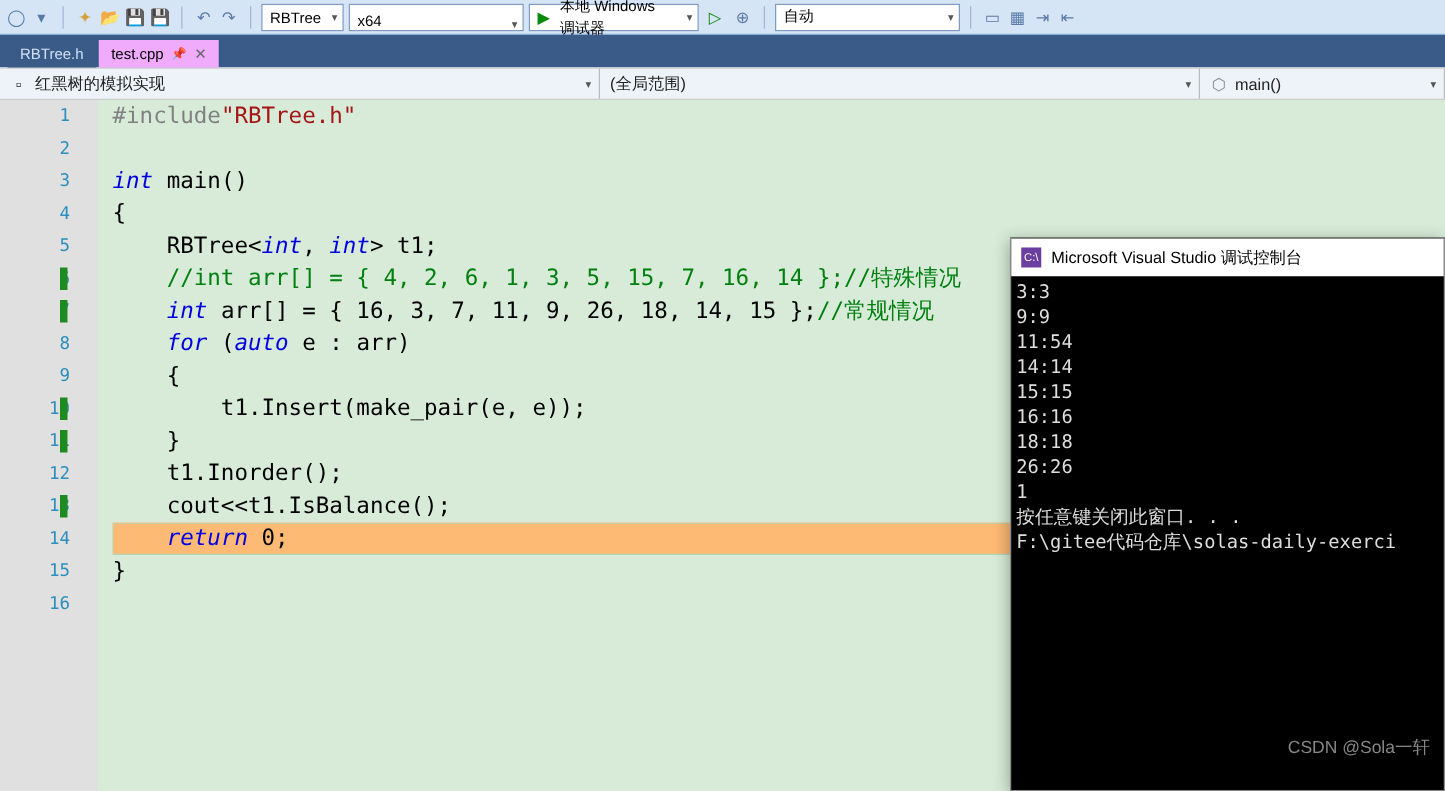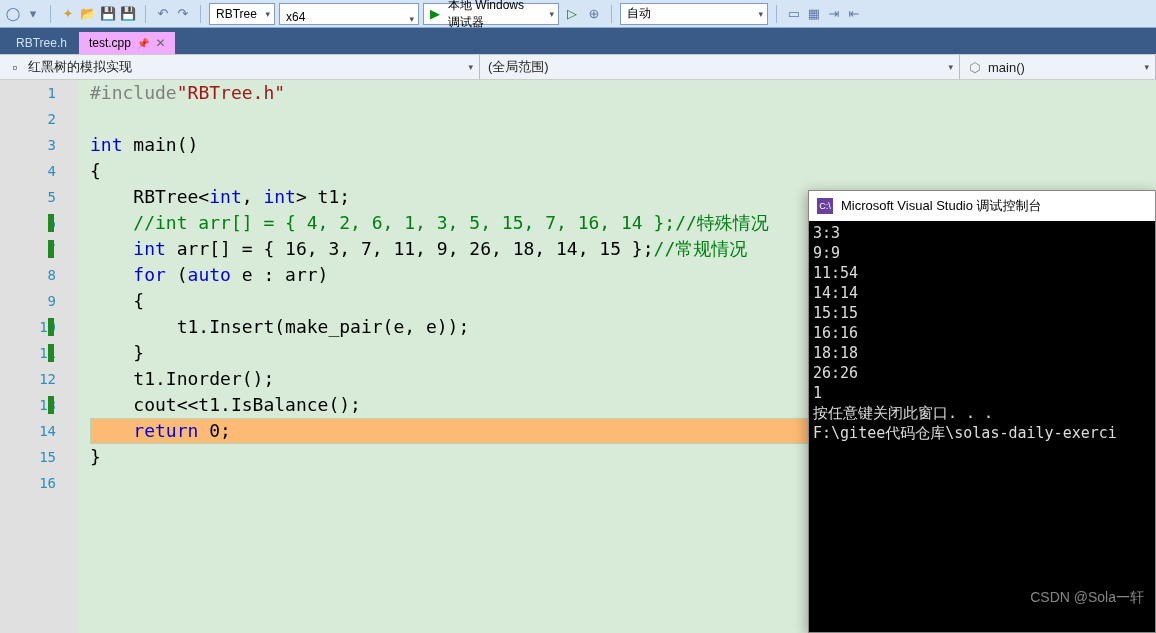--- a/index.html
+++ b/index.html
@@ -167,21 +167,21 @@
     }
     .code-line {
       height: 26px;
       line-height: 26px;
       white-space: pre;
     }
     .code-line.current {
       background: #fdba74;
       box-shadow: inset 0 0 0 1px #b5d5b5;
     }
-    .kw { color: #0000e0; }
+    .kw { color: #0000e0; font-style: italic; }
     .pp { color: #808080; }
     .str { color: #a41515; }
     .cmt { color: #008010; }
     
     .console-window {
       position: absolute;
       top: 190px;
       left: 808px;
       width: 348px;
       height: 443px;

